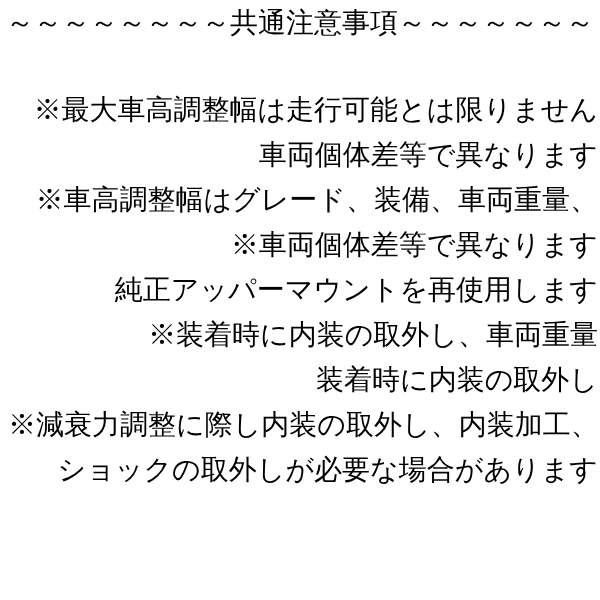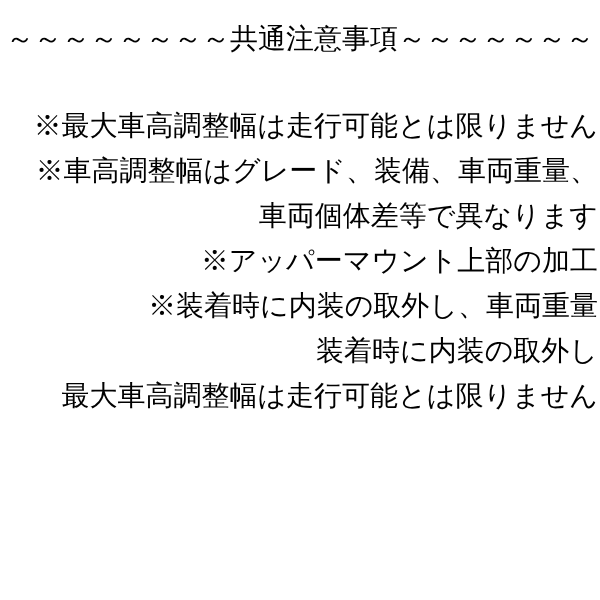--- a/index.html
+++ b/index.html
@@ -11,21 +11,20 @@
     height: 600px;
     background: #ffffff;
     color: #000000;
     font-family: "Liberation Serif", "DejaVu Serif", serif;
     overflow: hidden;
   }
   .notice {
     box-sizing: border-box;
     width: 600px;
     height: 600px;
-    padding-top: 16px;
   }
   .notice-header {
     text-align: center;
     font-size: 28px;
     line-height: 45px;
     white-space: nowrap;
     letter-spacing: 0px;
     margin-bottom: 42px;
   }
   .notice-body {
@@ -45,21 +44,23 @@
 </style>
 </head>
 <body style="background: rgb(255, 255, 255); color: rgb(0, 0, 0);">
 
 <div class="notice">
 
   <div class="notice-header">～～～～～～～～共通注意事項～～～～～～～</div>
 
   <div class="notice-body">
     <div class="notice-line">※最大車高調整幅は走行可能とは限りません</div>
+    <div class="notice-line indent">車両個体差等で異なります</div>
     <div class="notice-line">※車高調整幅はグレード、装備、車両重量、</div>
-    <div class="notice-line indent">車両個体差等で異なります</div>
-    <div class="notice-line">※アッパーマウント上部の加工</div>
+    <div class="notice-line">※車両個体差等で異なります</div>
+    <div class="notice-line indent">純正アッパーマウントを再使用します</div>
     <div class="notice-line">※装着時に内装の取外し、車両重量</div>
     <div class="notice-line indent">装着時に内装の取外し</div>
-    <div class="notice-line indent">最大車高調整幅は走行可能とは限りません</div>
+    <div class="notice-line">※減衰力調整に際し内装の取外し、内装加工、</div>
+    <div class="notice-line indent">ショックの取外しが必要な場合があります</div>
   </div>
 
 </div>
 
 </body></html>

